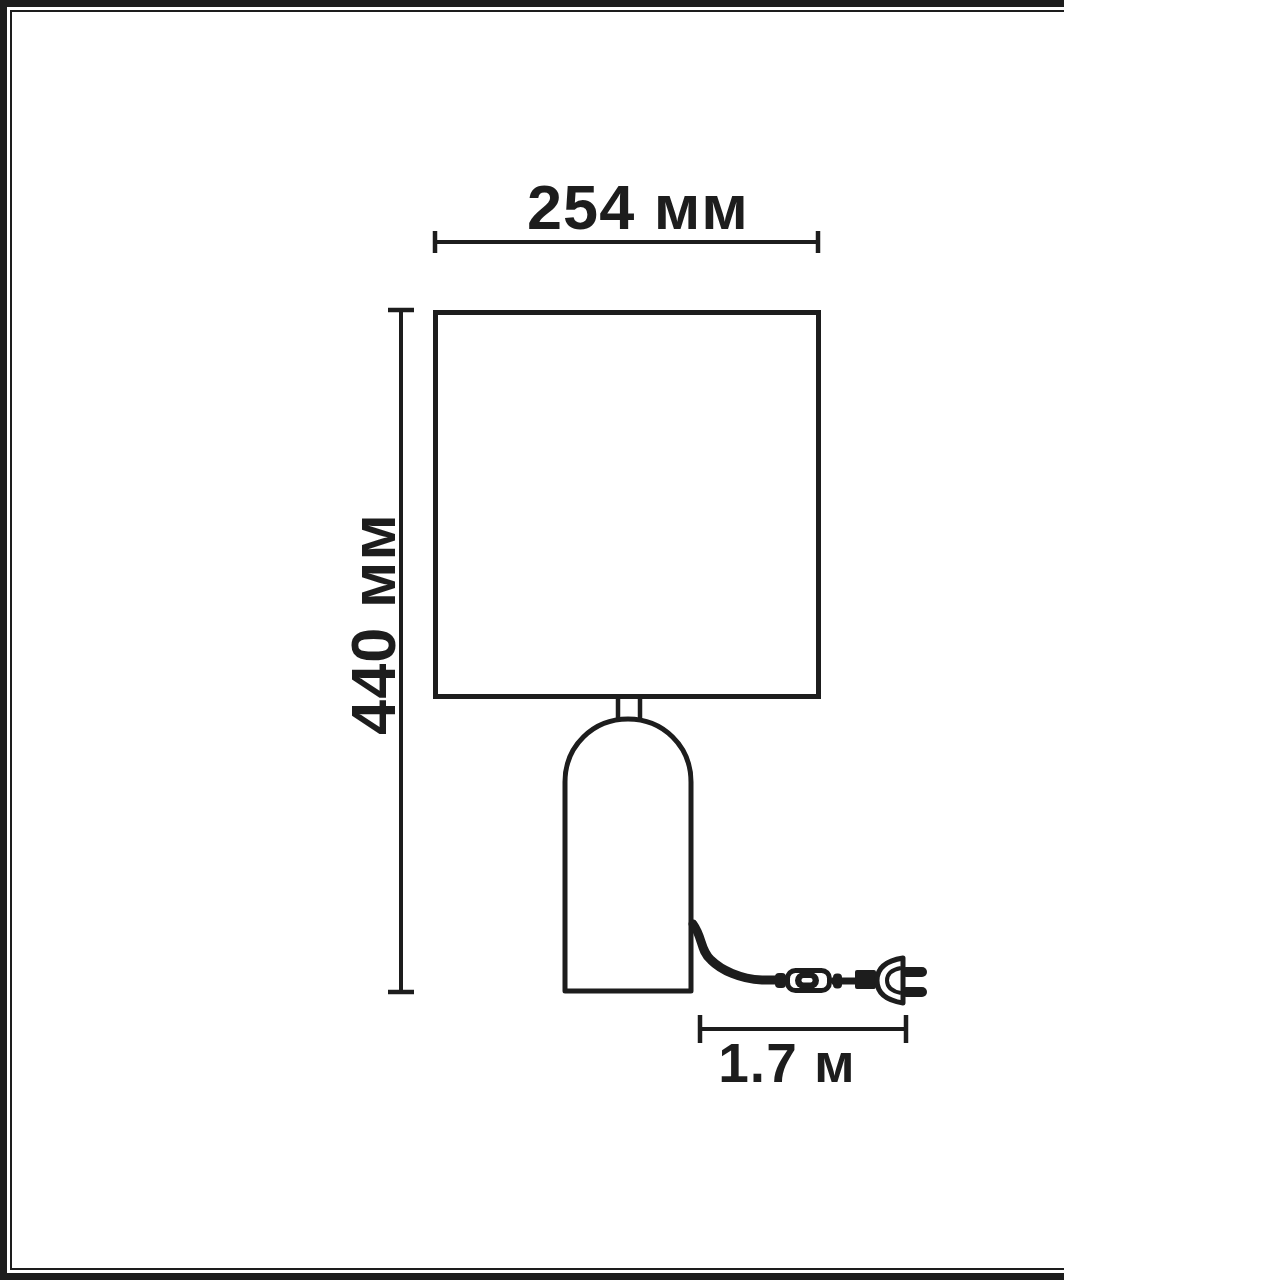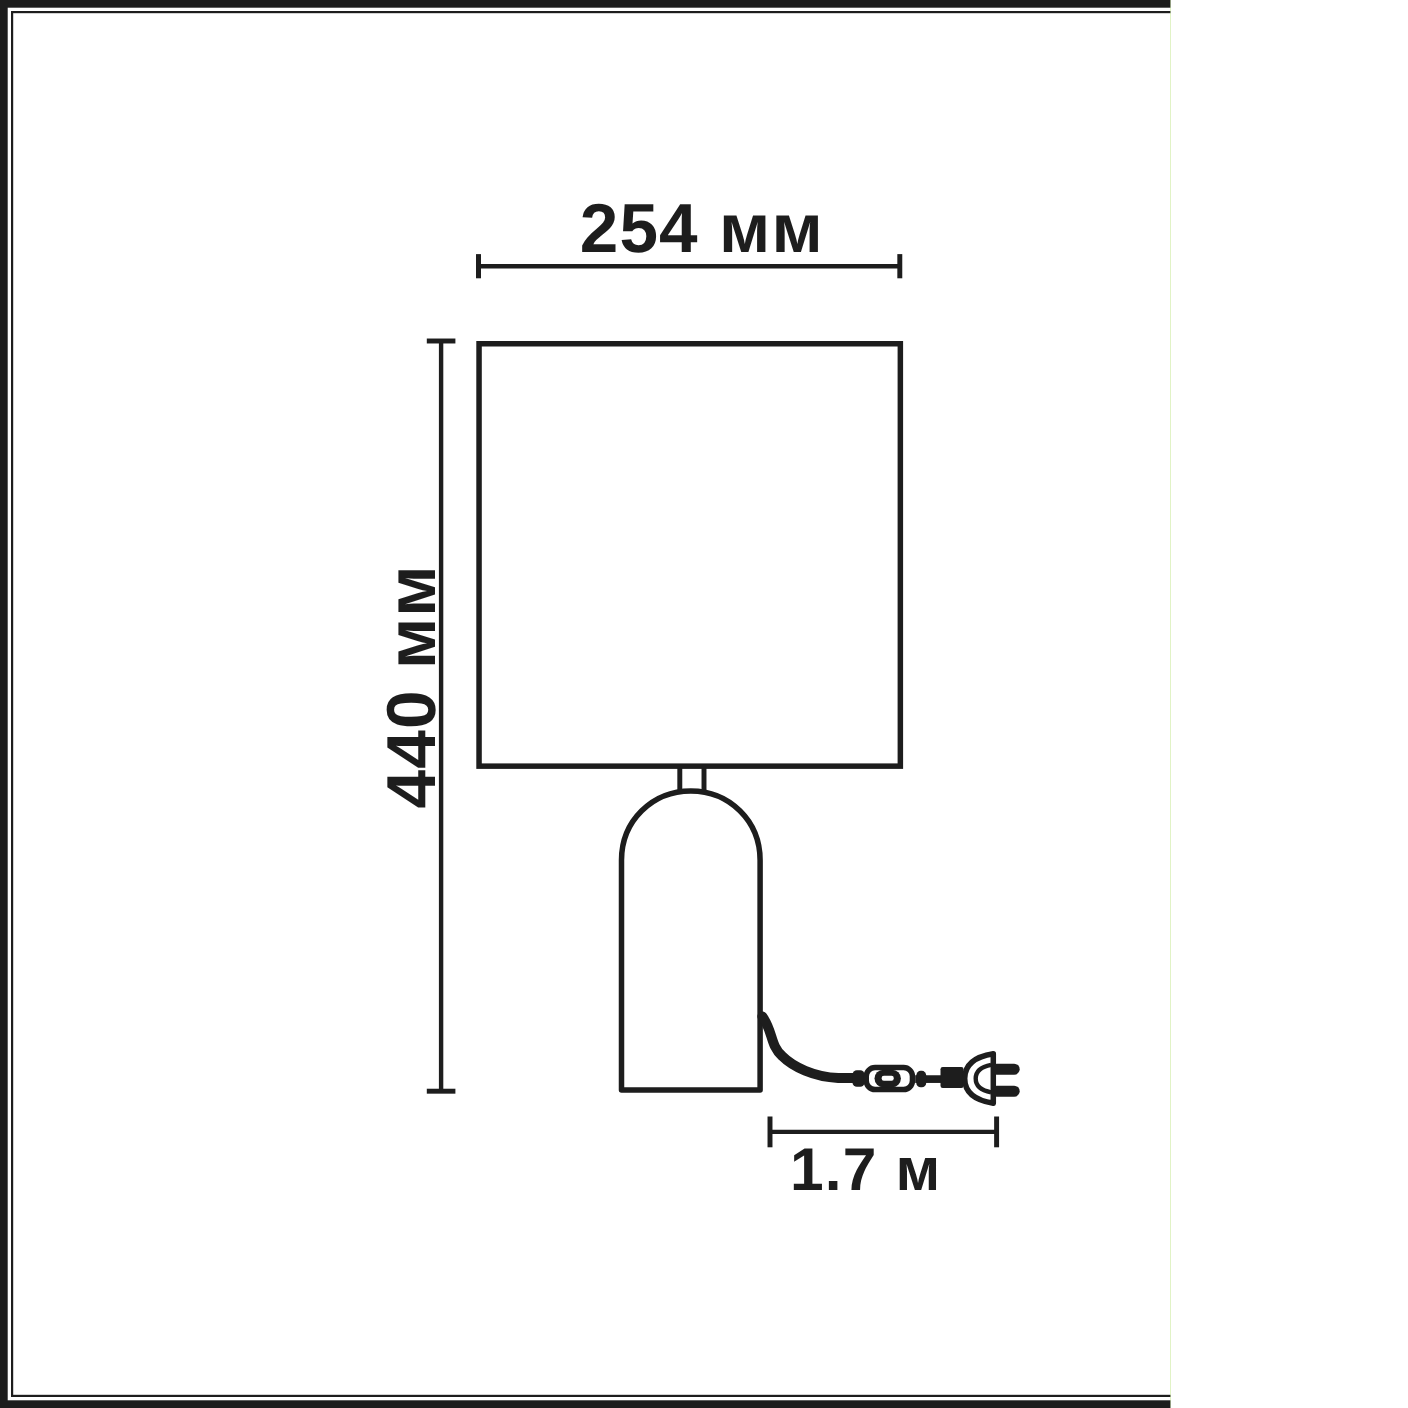--- a/index.html
+++ b/index.html
@@ -4,21 +4,21 @@
 <style>
   html, body {
     margin: 0;
     padding: 0;
     background: #ffffff;
   }
   .canvas {
     position: relative;
     width: 1064px;
     height: 1280px;
-    background: #84cc16;
+    background: #bef264;
     overflow: hidden;
   }
   svg { display: block; }
   .dim-text {
     font-family: "Liberation Sans", "DejaVu Sans", sans-serif;
     font-weight: bold;
     fill: #1d1d1d;
   }
   .lbl-large { font-size: 63px; letter-spacing: 1px; }
   .lbl-medium { font-size: 55px; letter-spacing: 1px; }

